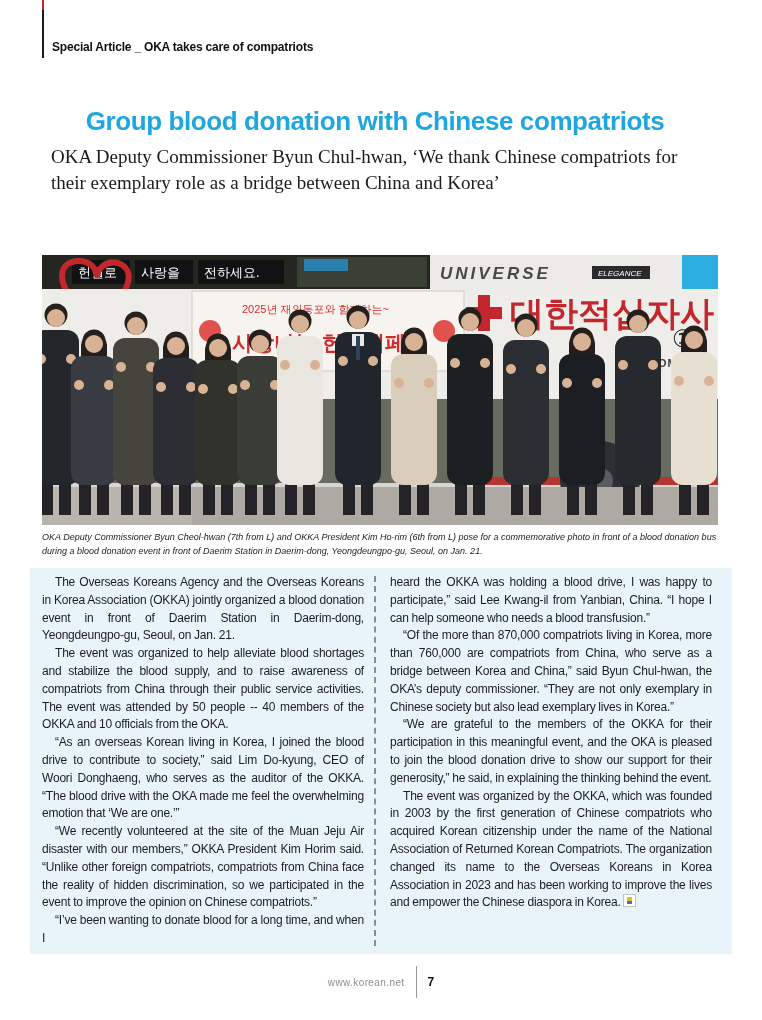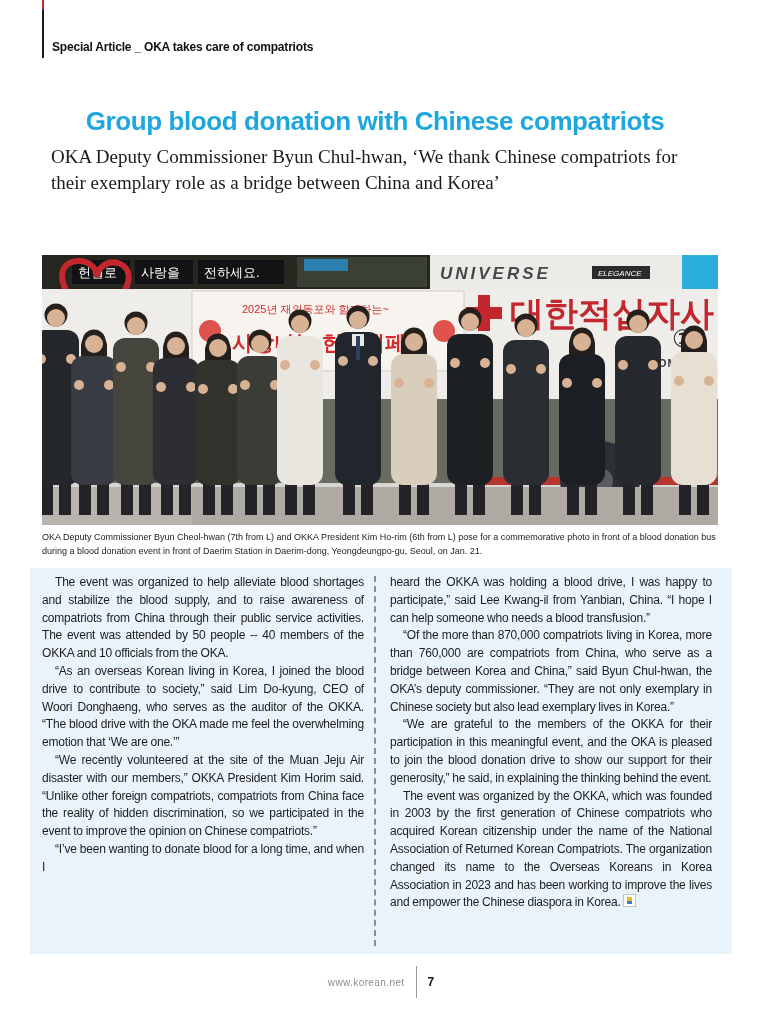--- a/index.html
+++ b/index.html
@@ -17,21 +17,21 @@
          font-size:26px;font-weight:bold;color:#1ea7df;letter-spacing:-0.4px;}
   .subtitle{position:absolute;left:51px;top:144px;width:660px;
             font-family:"Liberation Serif",serif;font-size:19px;color:#1b1b1b;
             line-height:26px;}
 
   
   .photo{position:absolute;left:42px;top:255px;width:676px;height:270px;overflow:hidden;
          background:#d8d6d2;}
   .photo svg{display:block;}
   .caption{position:absolute;left:42px;top:531px;width:676px;font-size:9px;
-           line-height:13.5px;color:#222;margin:0;}
+           line-height:13.5px;color:#222;margin:0;font-style:italic;}
 
   
   .article-body{position:absolute;left:30px;top:568px;width:702px;height:386px;
                 background:#e8f3fa;display:flex;overflow:hidden;}
   .col{width:322px;padding:6px 0 0 12px;box-sizing:content-box;}
   .col-right{padding-left:14px;}
   .divider{width:0;border-left:2px dashed #8a8f94;margin:8px 0 8px 10px;}
   .body-par{margin:0;font-size:12px;line-height:17.8px;color:#1d1d1f;
             text-align:justify;text-indent:13px;letter-spacing:-0.2px;word-spacing:-0.3px;}
   .no-indent{text-indent:0;}
@@ -236,20 +236,21 @@
             <circle cx="667" cy="126" r="5" fill="#d8b295"></circle>
           </g>
         </g>
     </svg>
   </figure>
 
   <p class="caption">OKA Deputy Commissioner Byun Cheol-hwan (7th from L) and OKKA President Kim Ho-rim (6th from L) pose for a commemorative photo in front of a blood donation bus during a blood donation event in front of Daerim Station in Daerim-dong, Yeongdeungpo-gu, Seoul, on Jan. 21.</p>
 
   <section class="article-body">
     <div class="col">
+        <p class="body-par">The Overseas Koreans Agency and the Overseas Koreans in Korea Association (OKKA) jointly organized a blood donation event in front of Daerim Station in Daerim-dong, Yeongdeungpo-gu, Seoul, on Jan. 21.</p>
         <p class="body-par">The event was organized to help alleviate blood shortages and stabilize the blood supply, and to raise awareness of compatriots from China through their public service activities. The event was attended by 50 people -- 40 members of the OKKA and 10 officials from the OKA.</p>
         <p class="body-par">“As an overseas Korean living in Korea, I joined the blood drive to contribute to society,” said Lim Do-kyung, CEO of Woori Donghaeng, who serves as the auditor of the OKKA. “The blood drive with the OKA made me feel the overwhelming emotion that ‘We are one.’”</p>
         <p class="body-par">“We recently volunteered at the site of the Muan Jeju Air disaster with our members,” OKKA President Kim Horim said. “Unlike other foreign compatriots, compatriots from China face the reality of hidden discrimination, so we participated in the event to improve the opinion on Chinese compatriots.”</p>
         <p class="body-par">“I’ve been wanting to donate blood for a long time, and when I</p>
       </div>
     <div class="divider"></div>
     <div class="col col-right">
         <p class="body-par no-indent">heard the OKKA was holding a blood drive, I was happy to participate,” said Lee Kwang-il from Yanbian, China. “I hope I can help someone who needs a blood transfusion.”</p>
         <p class="body-par">“Of the more than 870,000 compatriots living in Korea, more than 760,000 are compatriots from China, who serve as a bridge between Korea and China,” said Byun Chul-hwan, the OKA’s deputy commissioner. “They are not only exemplary in Chinese society but also lead exemplary lives in Korea.”</p>
         <p class="body-par">“We are grateful to the members of the OKKA for their participation in this meaningful event, and the OKA is pleased to join the blood donation drive to show our support for their generosity,” he said, in explaining the thinking behind the event.</p>

